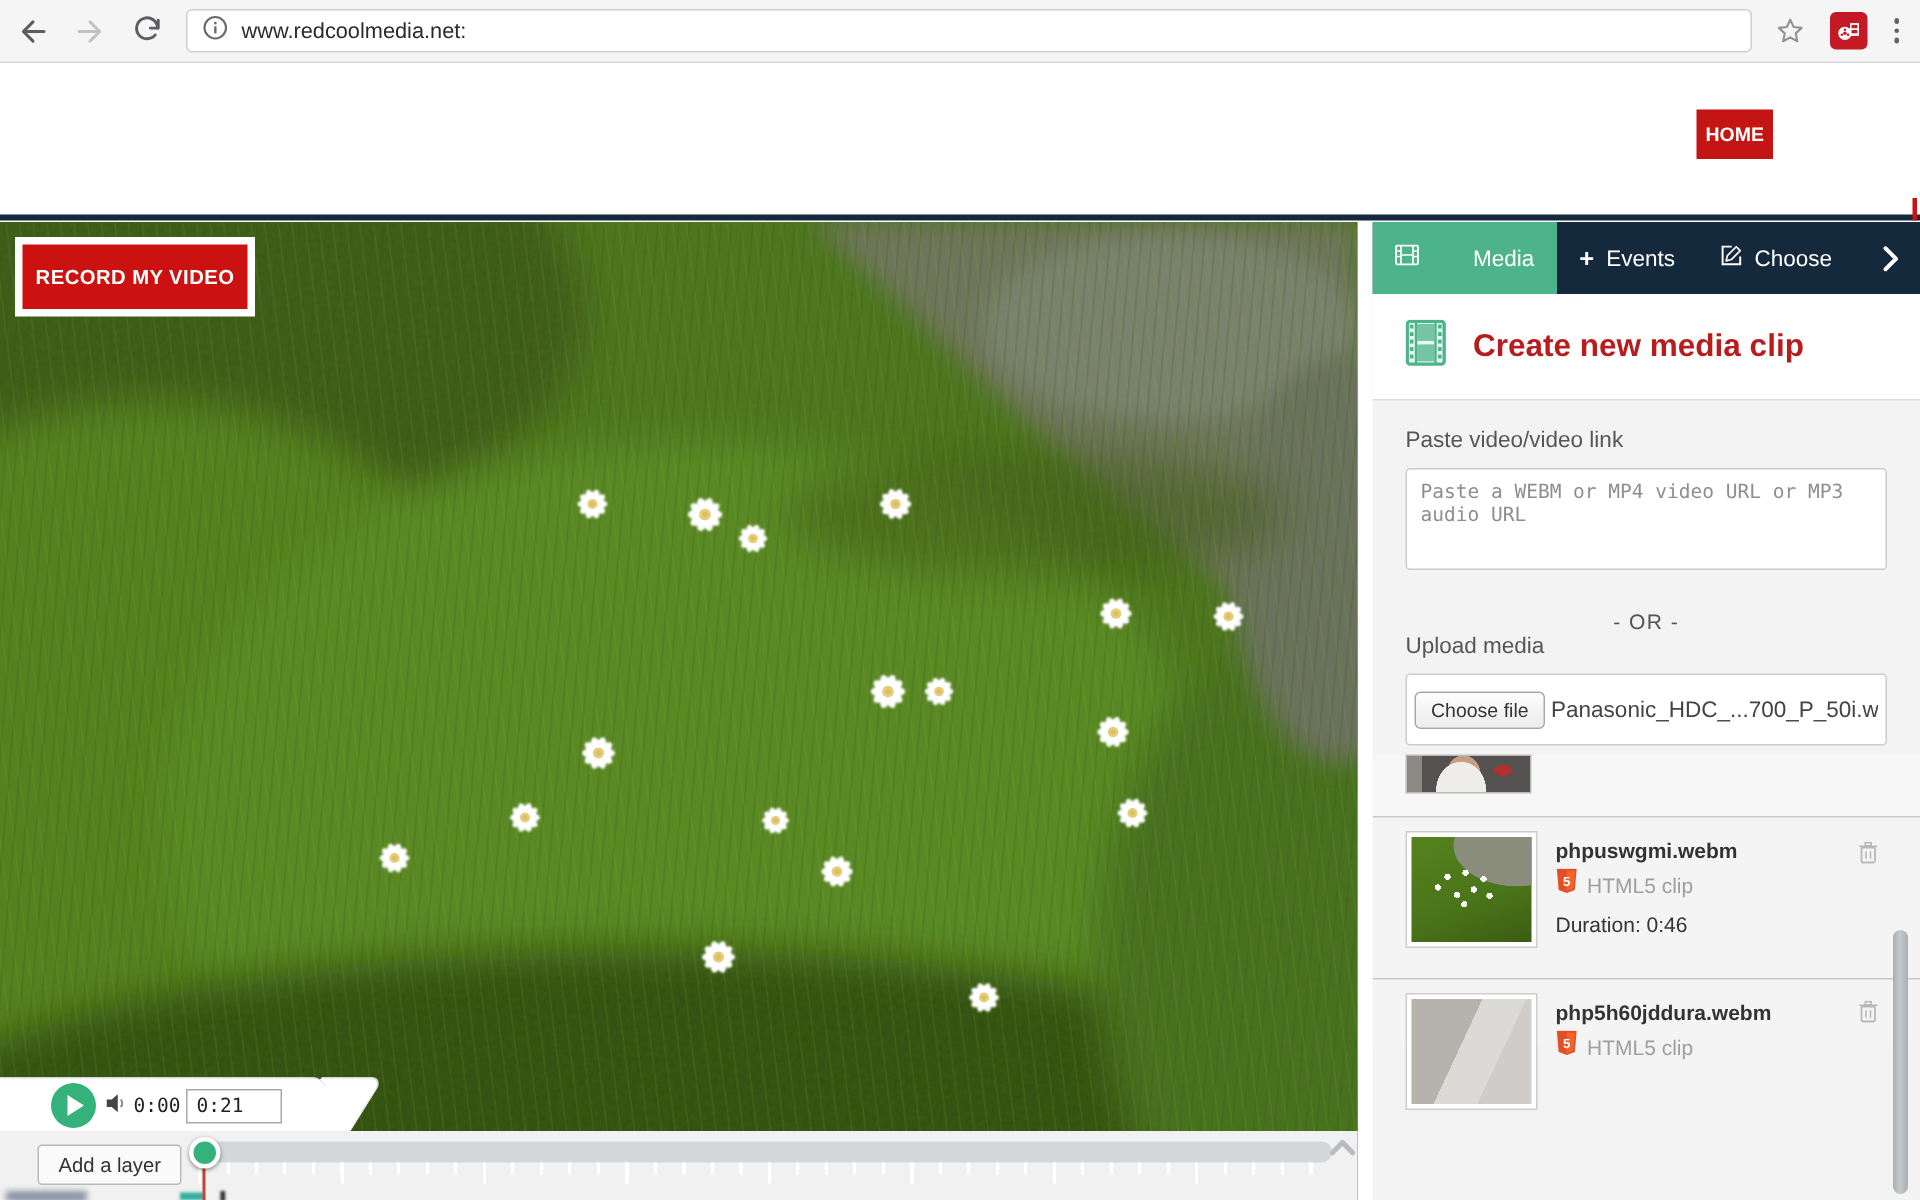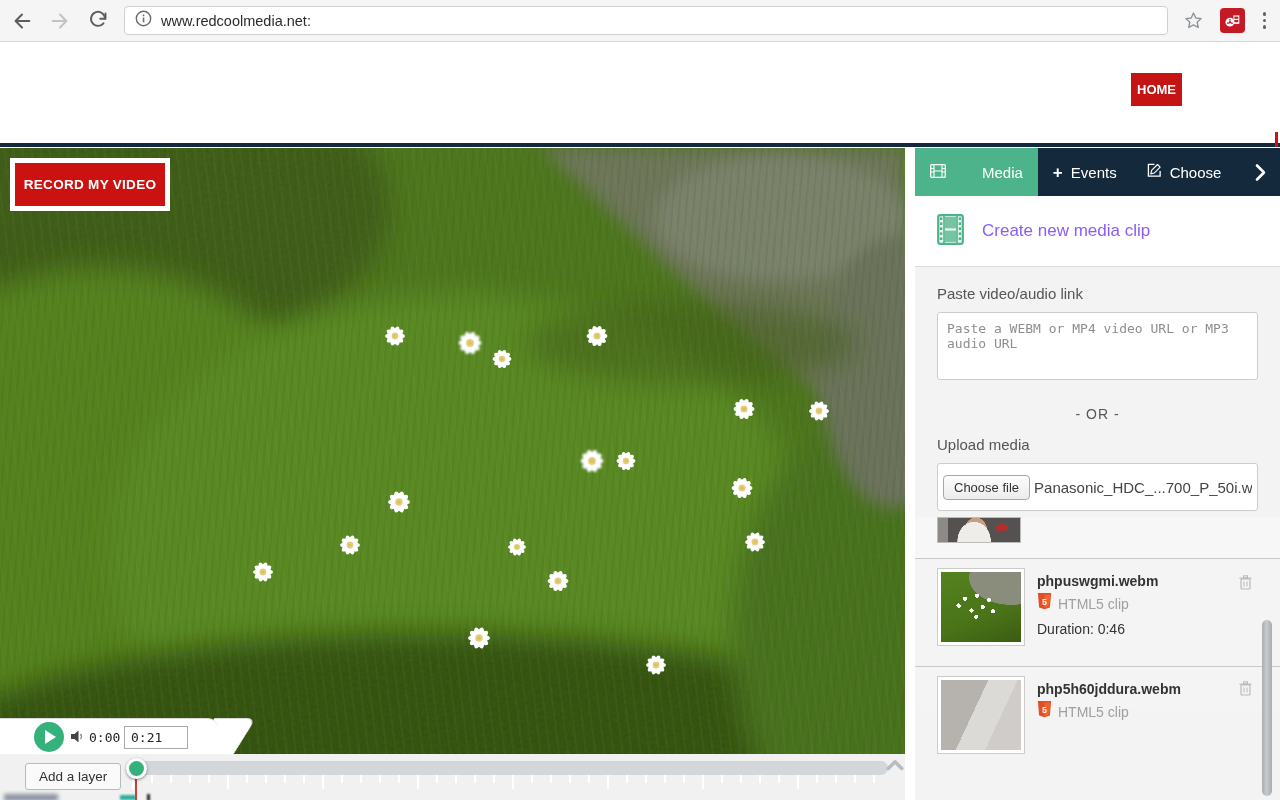--- a/index.html
+++ b/index.html
@@ -75,21 +75,21 @@
     background:#f3f3f3; overflow:hidden; }
   .tabs { height:48px; background:#15293c; display:flex; align-items:stretch; }
   .tab { display:flex; align-items:center; gap:8px; padding:0 15px; color:#fff;
     font-size:15px; cursor:pointer; }
   .tab.active { background:#4db38b;gap:36px; }
   .tab-plus { font-size:17px; font-weight:bold; line-height:1; }
   .tabs-chev { margin-left:auto; display:flex; align-items:center; padding-right:13px; cursor:pointer; }
 
   .create { height:71px; background:#fff; border-bottom:1px solid #ddd;
     display:flex; align-items:center; gap:18px; padding-left:22px; cursor:pointer; }
-  .create-label { font-size:17px; color:#8b5cf6; }
+  .create-label { font-size:21px; color:#b91c1c;font-weight:bold; }
 
   .sb-body { padding:0 22px; }
   .field-label { margin-top:18px; font-size:15px; color:#555; }
   .paste-area { display:block; width:100%; height:68px; margin-top:10px; border:1px solid #ccc;
     border-radius:3px; resize:none; background:#fff; padding:8px 9px;
     font-family:"DejaVu Sans Mono", monospace; font-size:13px; color:#333; }
   .paste-area::placeholder { color:#8e8e8e; }
   .or-div { margin-top:26px; text-align:center; font-size:14px; color:#555; letter-spacing:1px; }
   .filebox { margin-top:10px; height:48px; background:#fff; border:1px solid #ccc; border-radius:3px;
     display:flex; align-items:center; padding:0 5px; gap:4px; overflow:hidden; }
@@ -362,24 +362,24 @@
             <rect x="21.7" y="13.4" width="2.4" height="2.6"></rect>
             <rect x="21.7" y="18.4" width="2.4" height="2.6"></rect>
             <rect x="21.7" y="23.4" width="2.4" height="2.6"></rect>
           </g>
         </svg>
     </span>
     <span class="create-label">Create new media clip</span>
   </div>
 
   <div class="sb-body">
-    <div class="field-label">Paste video/audio link</div>
+    <div class="field-label">Paste video/video link</div>
     <textarea class="paste-area" placeholder="Paste a WEBM or MP4 video URL or MP3 audio URL" style=""></textarea>
     <div class="or-div">- OR -</div>
-    <div class="field-label" style="margin-top:14px">Upload media</div>
+    <div class="field-label" style="margin-top:0">Upload media</div>
     <div class="filebox">
       <span class="choose-btn">Choose file</span>
       <span class="chosen-file">Panasonic_HDC_...700_P_50i.webm</span>
     </div>
 
 
     <div class="media-list">
       <div class="row row-partial-top">
         <div class="webcam-thumb"></div>
       </div>

